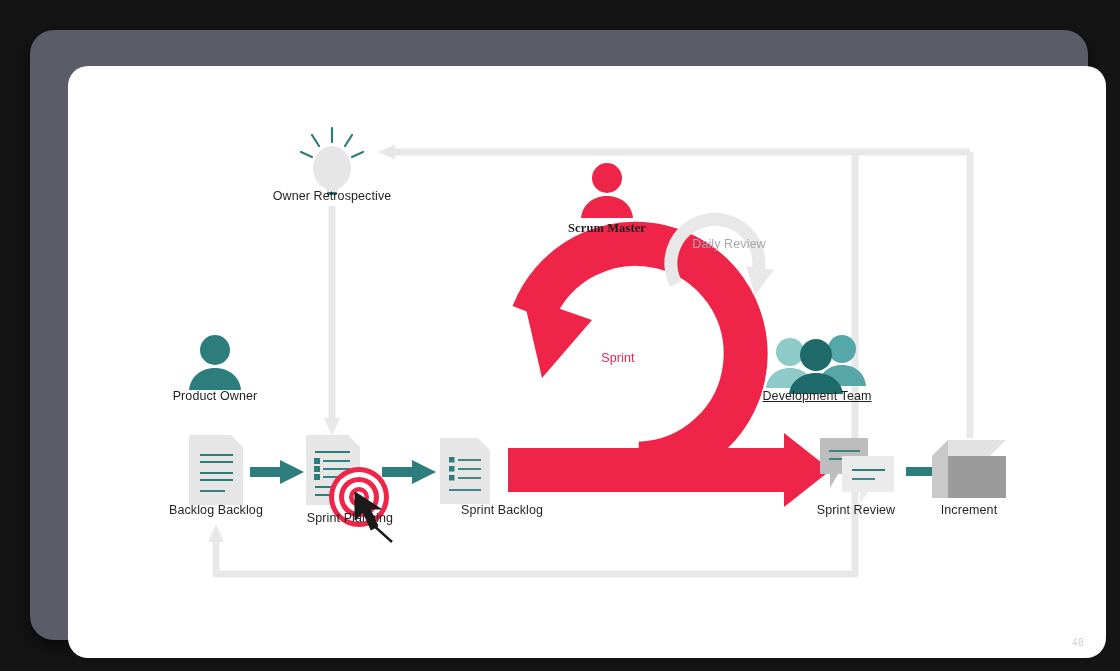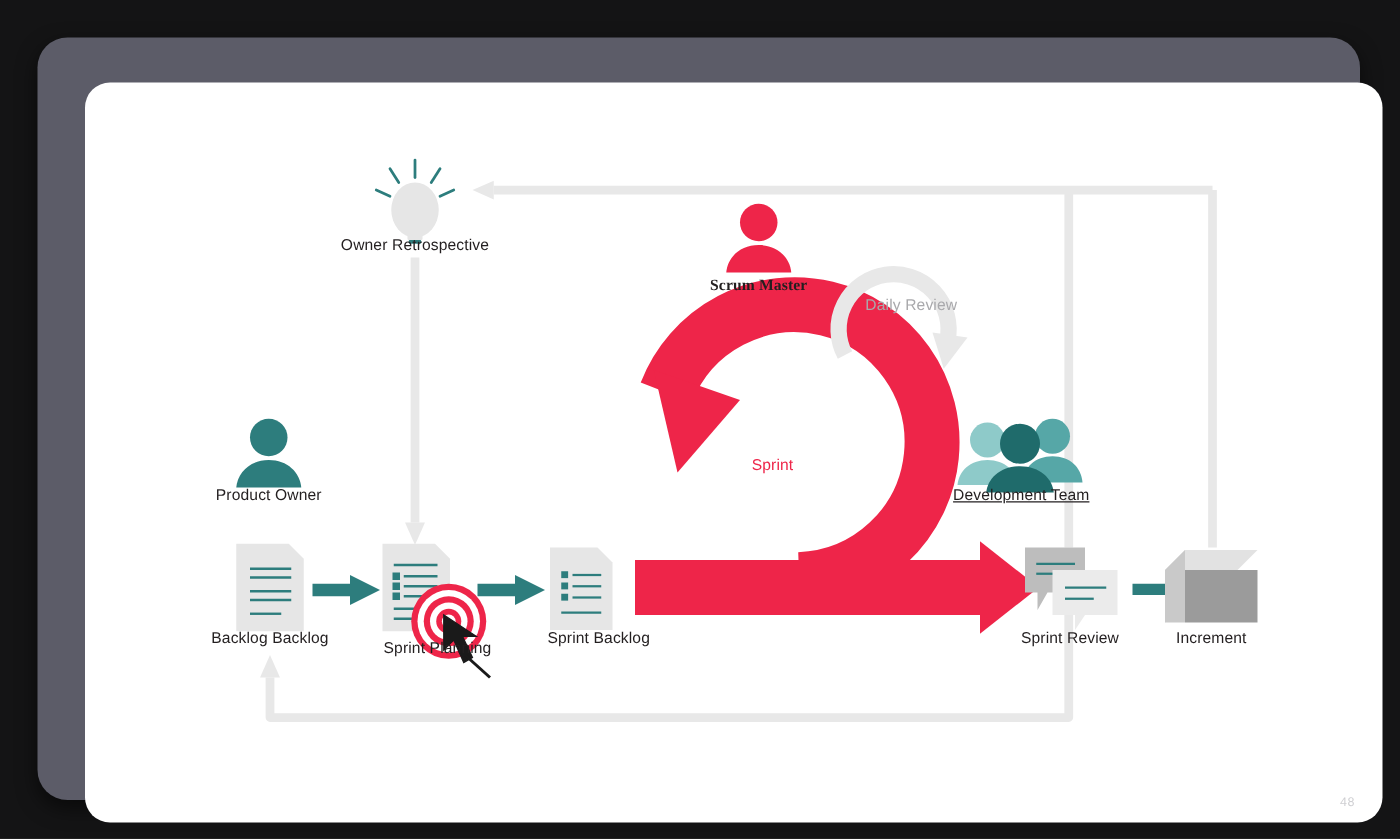--- a/index.html
+++ b/index.html
@@ -95,21 +95,21 @@
                    A 110,110 0 1 1 562,400" stroke="#ee2549" stroke-width="44" fill="none" stroke-linecap="butt" transform="rotate(-6 545 310)"></path>
 
           <path d="M455,230 L524,254 L474,312 Z" fill="#ee2549"></path>
 
           <rect x="440" y="382" width="290" height="44" fill="#ee2549"></rect>
 
           <path d="M716,367 L716,441 L763,404 Z" fill="#ee2549"></path>
         </g>
       </svg>
 
-      <div class="lbl lbl-red" style="left:510px; top:300px; width:80px; font-size:12.5px;">Sprint</div>
+      <div class="lbl lbl-red" style="left:510px; top:286px; width:80px; font-size:12.5px;">Sprint</div>
 
       <svg width="120" height="90" viewBox="0 0 120 90" style="left:204px; top:56px;">
         <g stroke="#2d7d7d" stroke-width="2.2" stroke-linecap="round">
           <line x1="60" y1="6" x2="60" y2="20"></line>
           <line x1="40" y1="13" x2="47" y2="24"></line>
           <line x1="80" y1="13" x2="73" y2="24"></line>
           <line x1="29" y1="30" x2="40" y2="35"></line>
           <line x1="91" y1="30" x2="80" y2="35"></line>
         </g>
         <ellipse cx="60" cy="46" rx="19" ry="22" fill="#e6e6e6"></ellipse>
@@ -208,21 +208,21 @@
           <line x1="22" y1="33" x2="45" y2="33"></line>
           <line x1="22" y1="42" x2="45" y2="42"></line>
           <line x1="13" y1="54" x2="45" y2="54"></line>
         </g>
         <g fill="#2d7d7d">
           <rect x="13" y="21" width="5.5" height="5.5"></rect>
           <rect x="13" y="30" width="5.5" height="5.5"></rect>
           <rect x="13" y="39" width="5.5" height="5.5"></rect>
         </g>
       </svg>
-      <div class="lbl" style="left:333px; top:438px; width:156px;">Sprint Backlog</div>
+      <div class="lbl" style="left:319px; top:438px; width:156px;text-align:right;">Sprint Backlog</div>
 
       <svg width="82" height="70" viewBox="0 0 82 70" style="left:748px; top:368px;">
 
         <path d="M4,4 L52,4 L52,40 L22,40 L14,54 L14,40 L4,40 Z" fill="#bdbdbd"></path>
         <g stroke="#2d7d7d" stroke-width="1.8">
           <line x1="13" y1="17" x2="44" y2="17"></line>
           <line x1="13" y1="25" x2="37" y2="25"></line>
         </g>
 
         <path d="M26,22 L78,22 L78,58 L52,58 L44,70 L44,58 L26,58 Z" fill="#ebebeb"></path>

